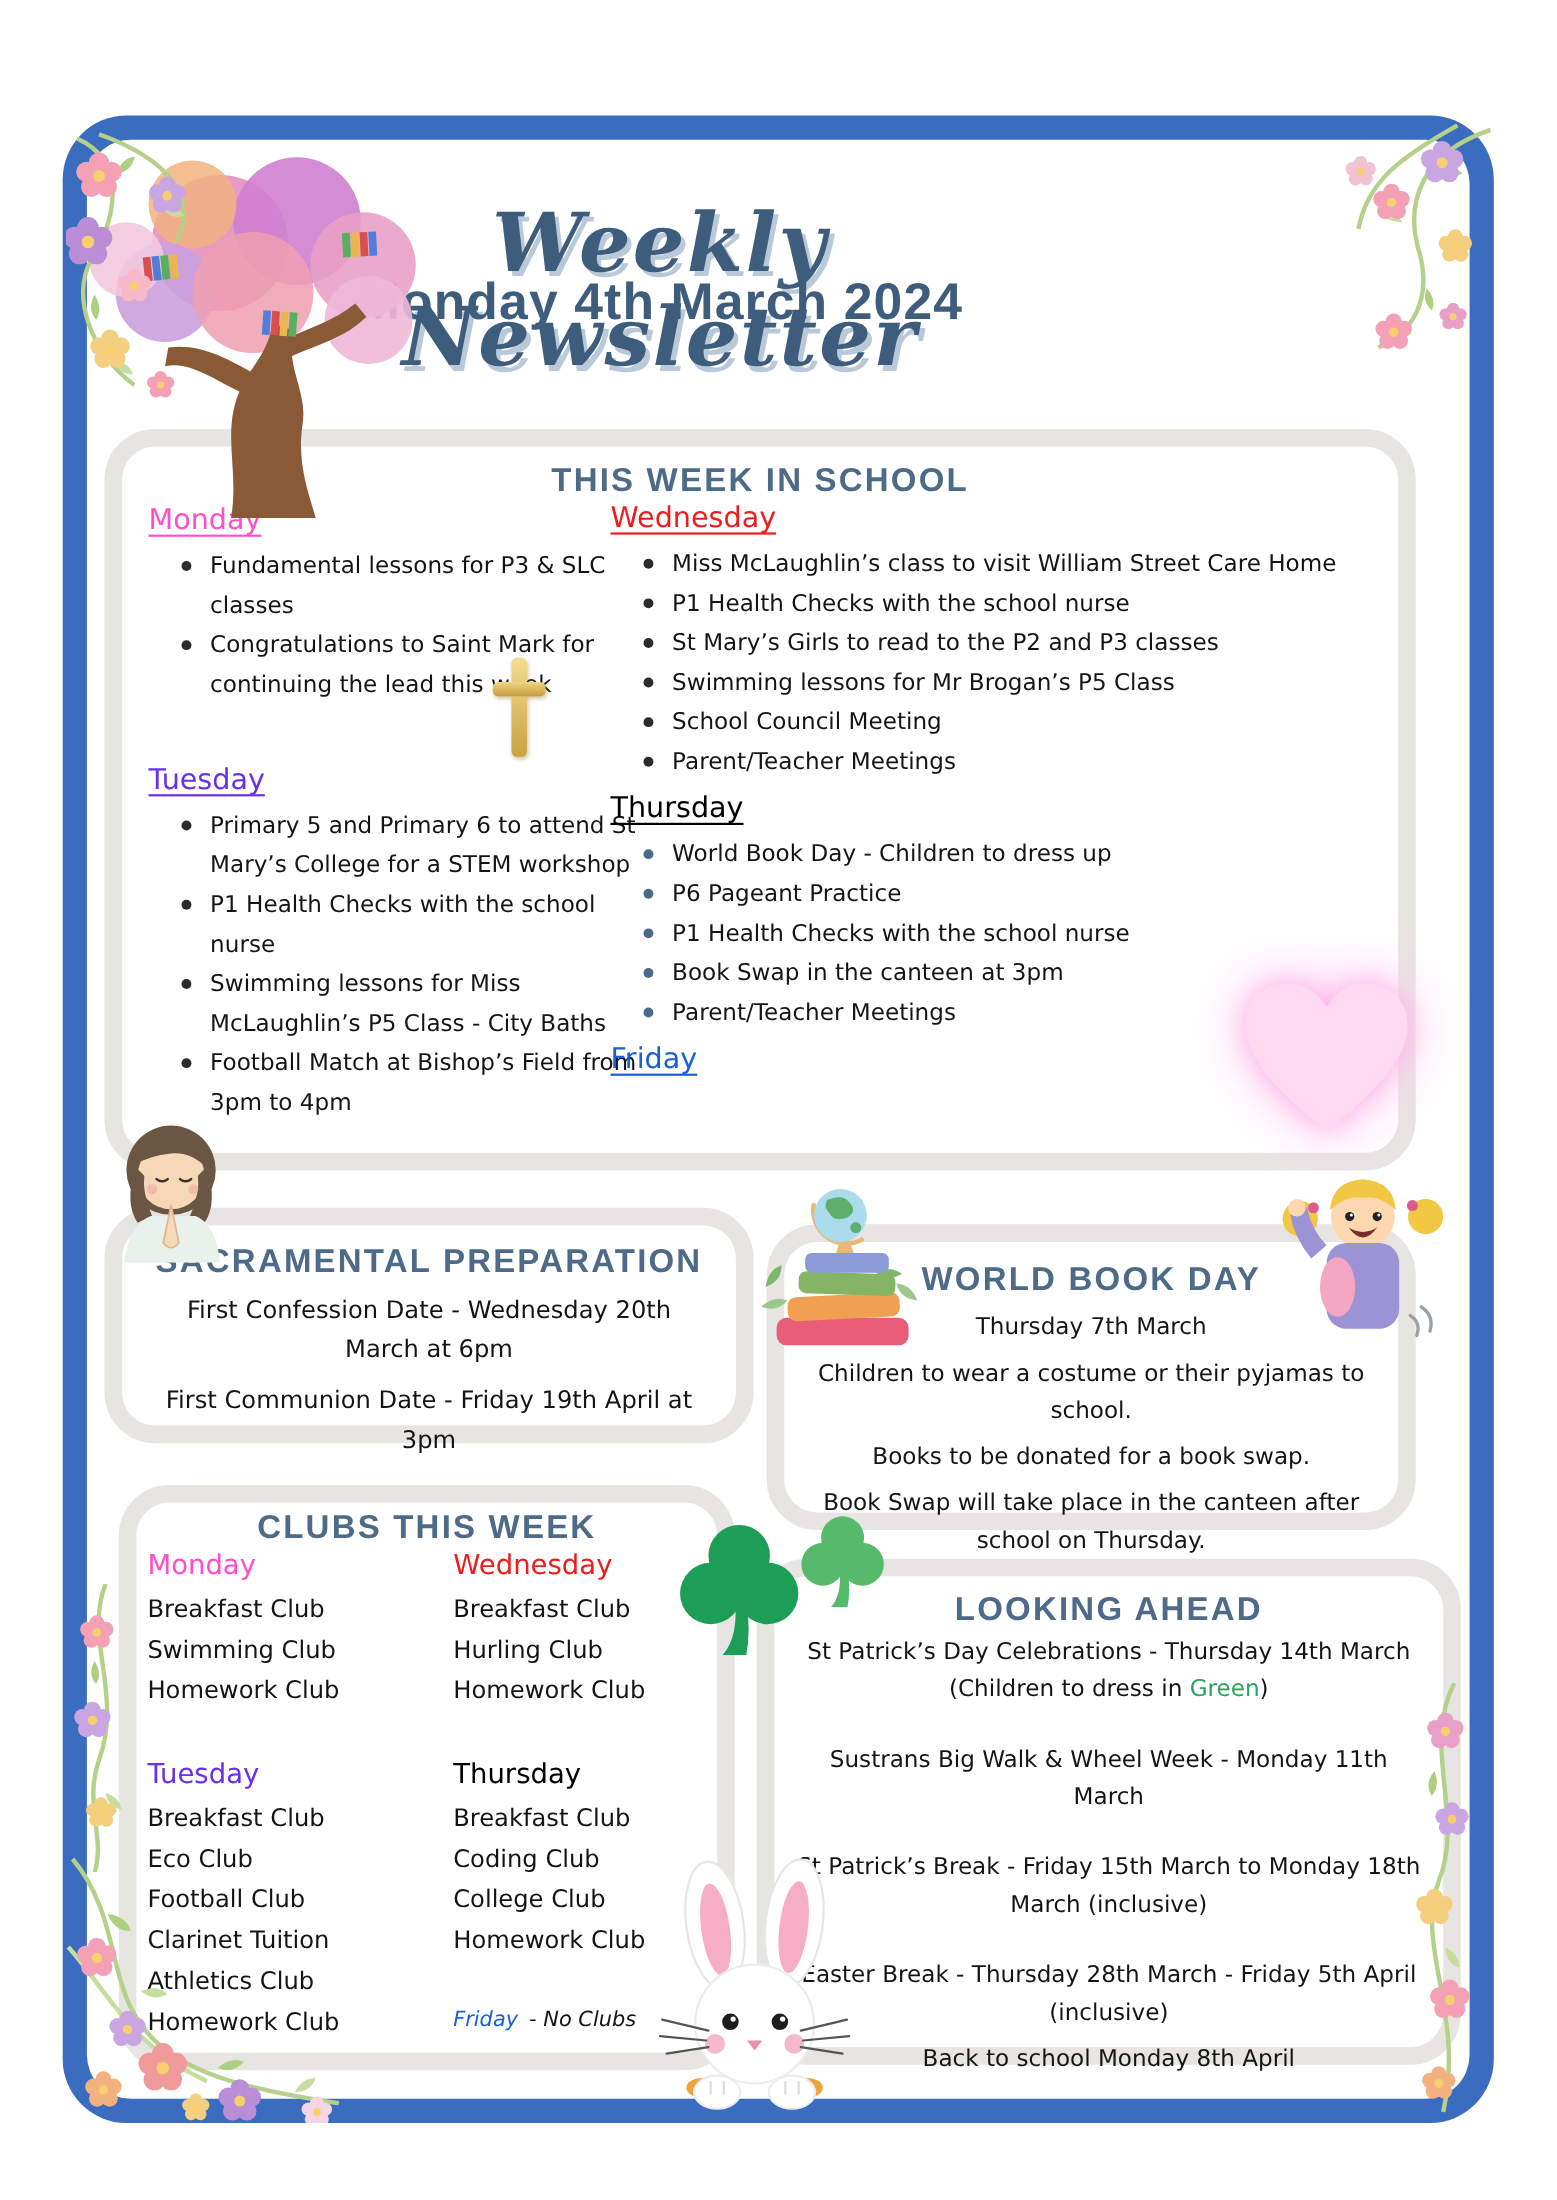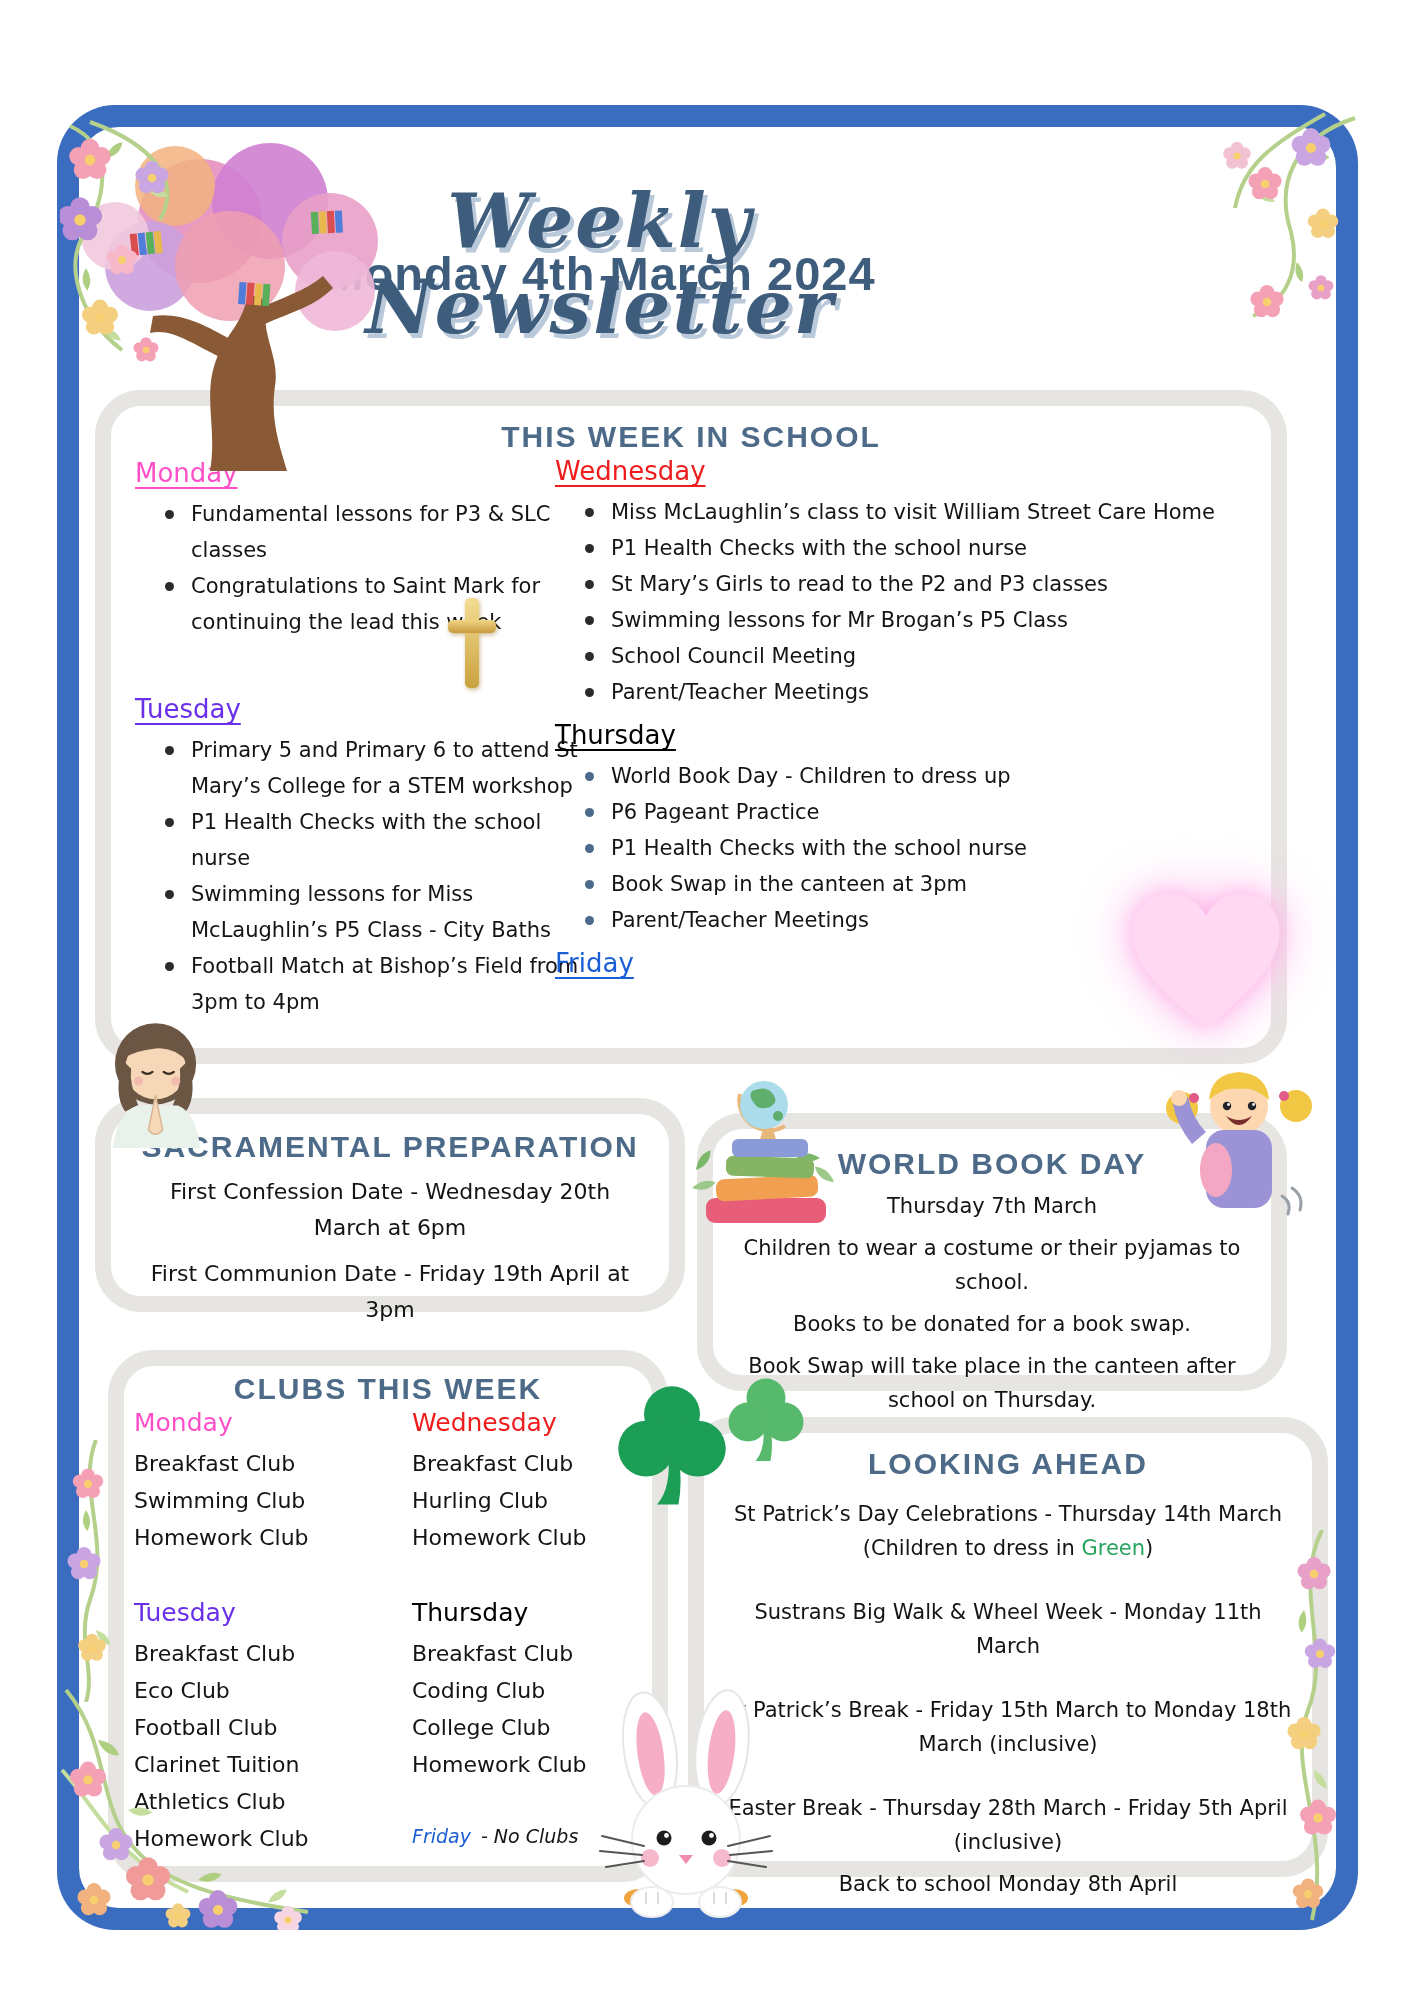--- a/index.html
+++ b/index.html
@@ -54,21 +54,21 @@
   .clubs-right{position:absolute;left:288px;top:42px;width:242px;}
   .day-head2{font-size:25px;font-weight:normal;margin:0 0 8px 0;}
   .club-group{margin-bottom:42px;}
   .club-line{font-size:22px;line-height:37px;}
   .fri-note{margin-top:0;font-size:19px;font-style:italic;}
   .fri-note .note-rest{margin-left:10px;color:#141414;}
   
   .ahead{left:688px;top:1417px;width:640px;height:460px;}
   .ahead .box-title{padding-top:14px;}
   .ahead p{margin:8px 0 30px 0;padding:0 20px;text-align:center;font-size:21px;line-height:34px;}
-  .ahead p.first{margin-top:16px;}
+  .ahead p.first{margin-top:3px;}
   .ahead p.tight{margin-bottom:6px;}
   .ahead p.last{margin-bottom:0;}
   
   .deco{position:absolute;z-index:2;}
   .deco svg{display:block;width:100%;height:100%;}
   .tree{left:80px;top:126px;width:318px;height:352px;}
   .cross{left:448px;top:598px;width:48px;height:92px;z-index:2;
          filter:drop-shadow(1px 2px 2px rgba(150,110,20,.45));}
   .cross .v{position:absolute;left:17px;top:0;width:14px;height:90px;border-radius:5px;
          background:linear-gradient(180deg,#f3dc92,#caa23f);}

